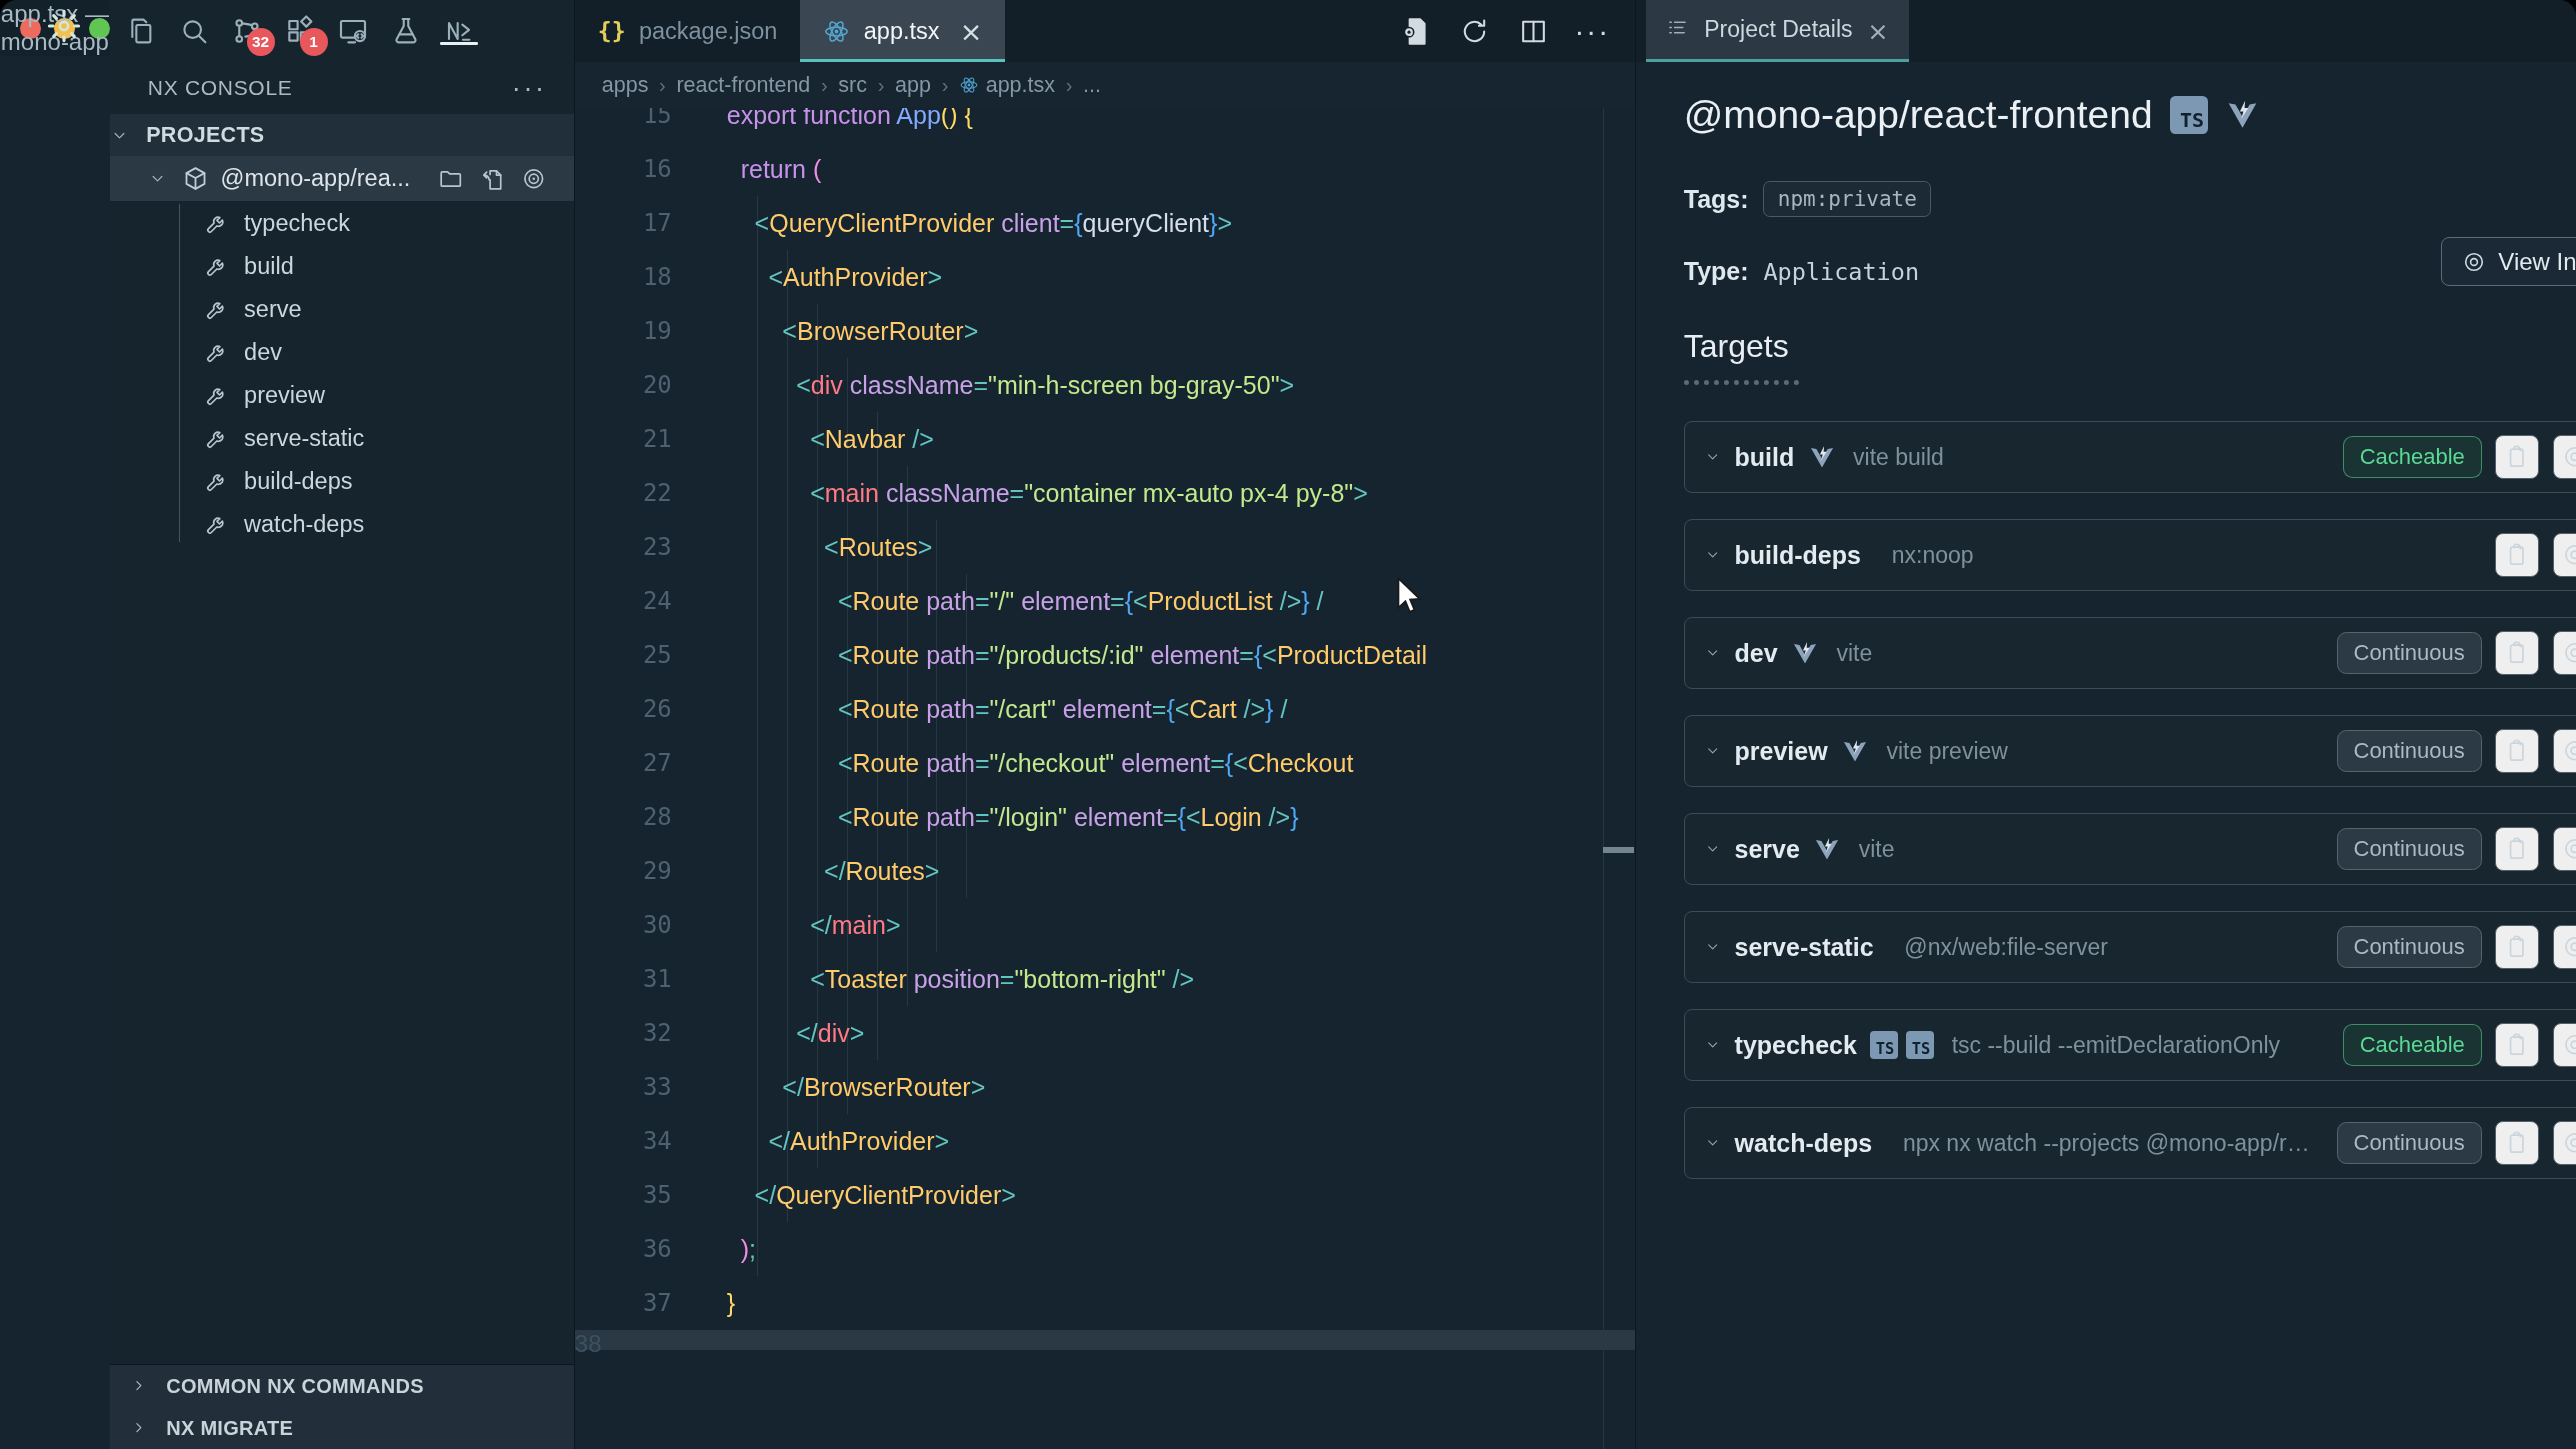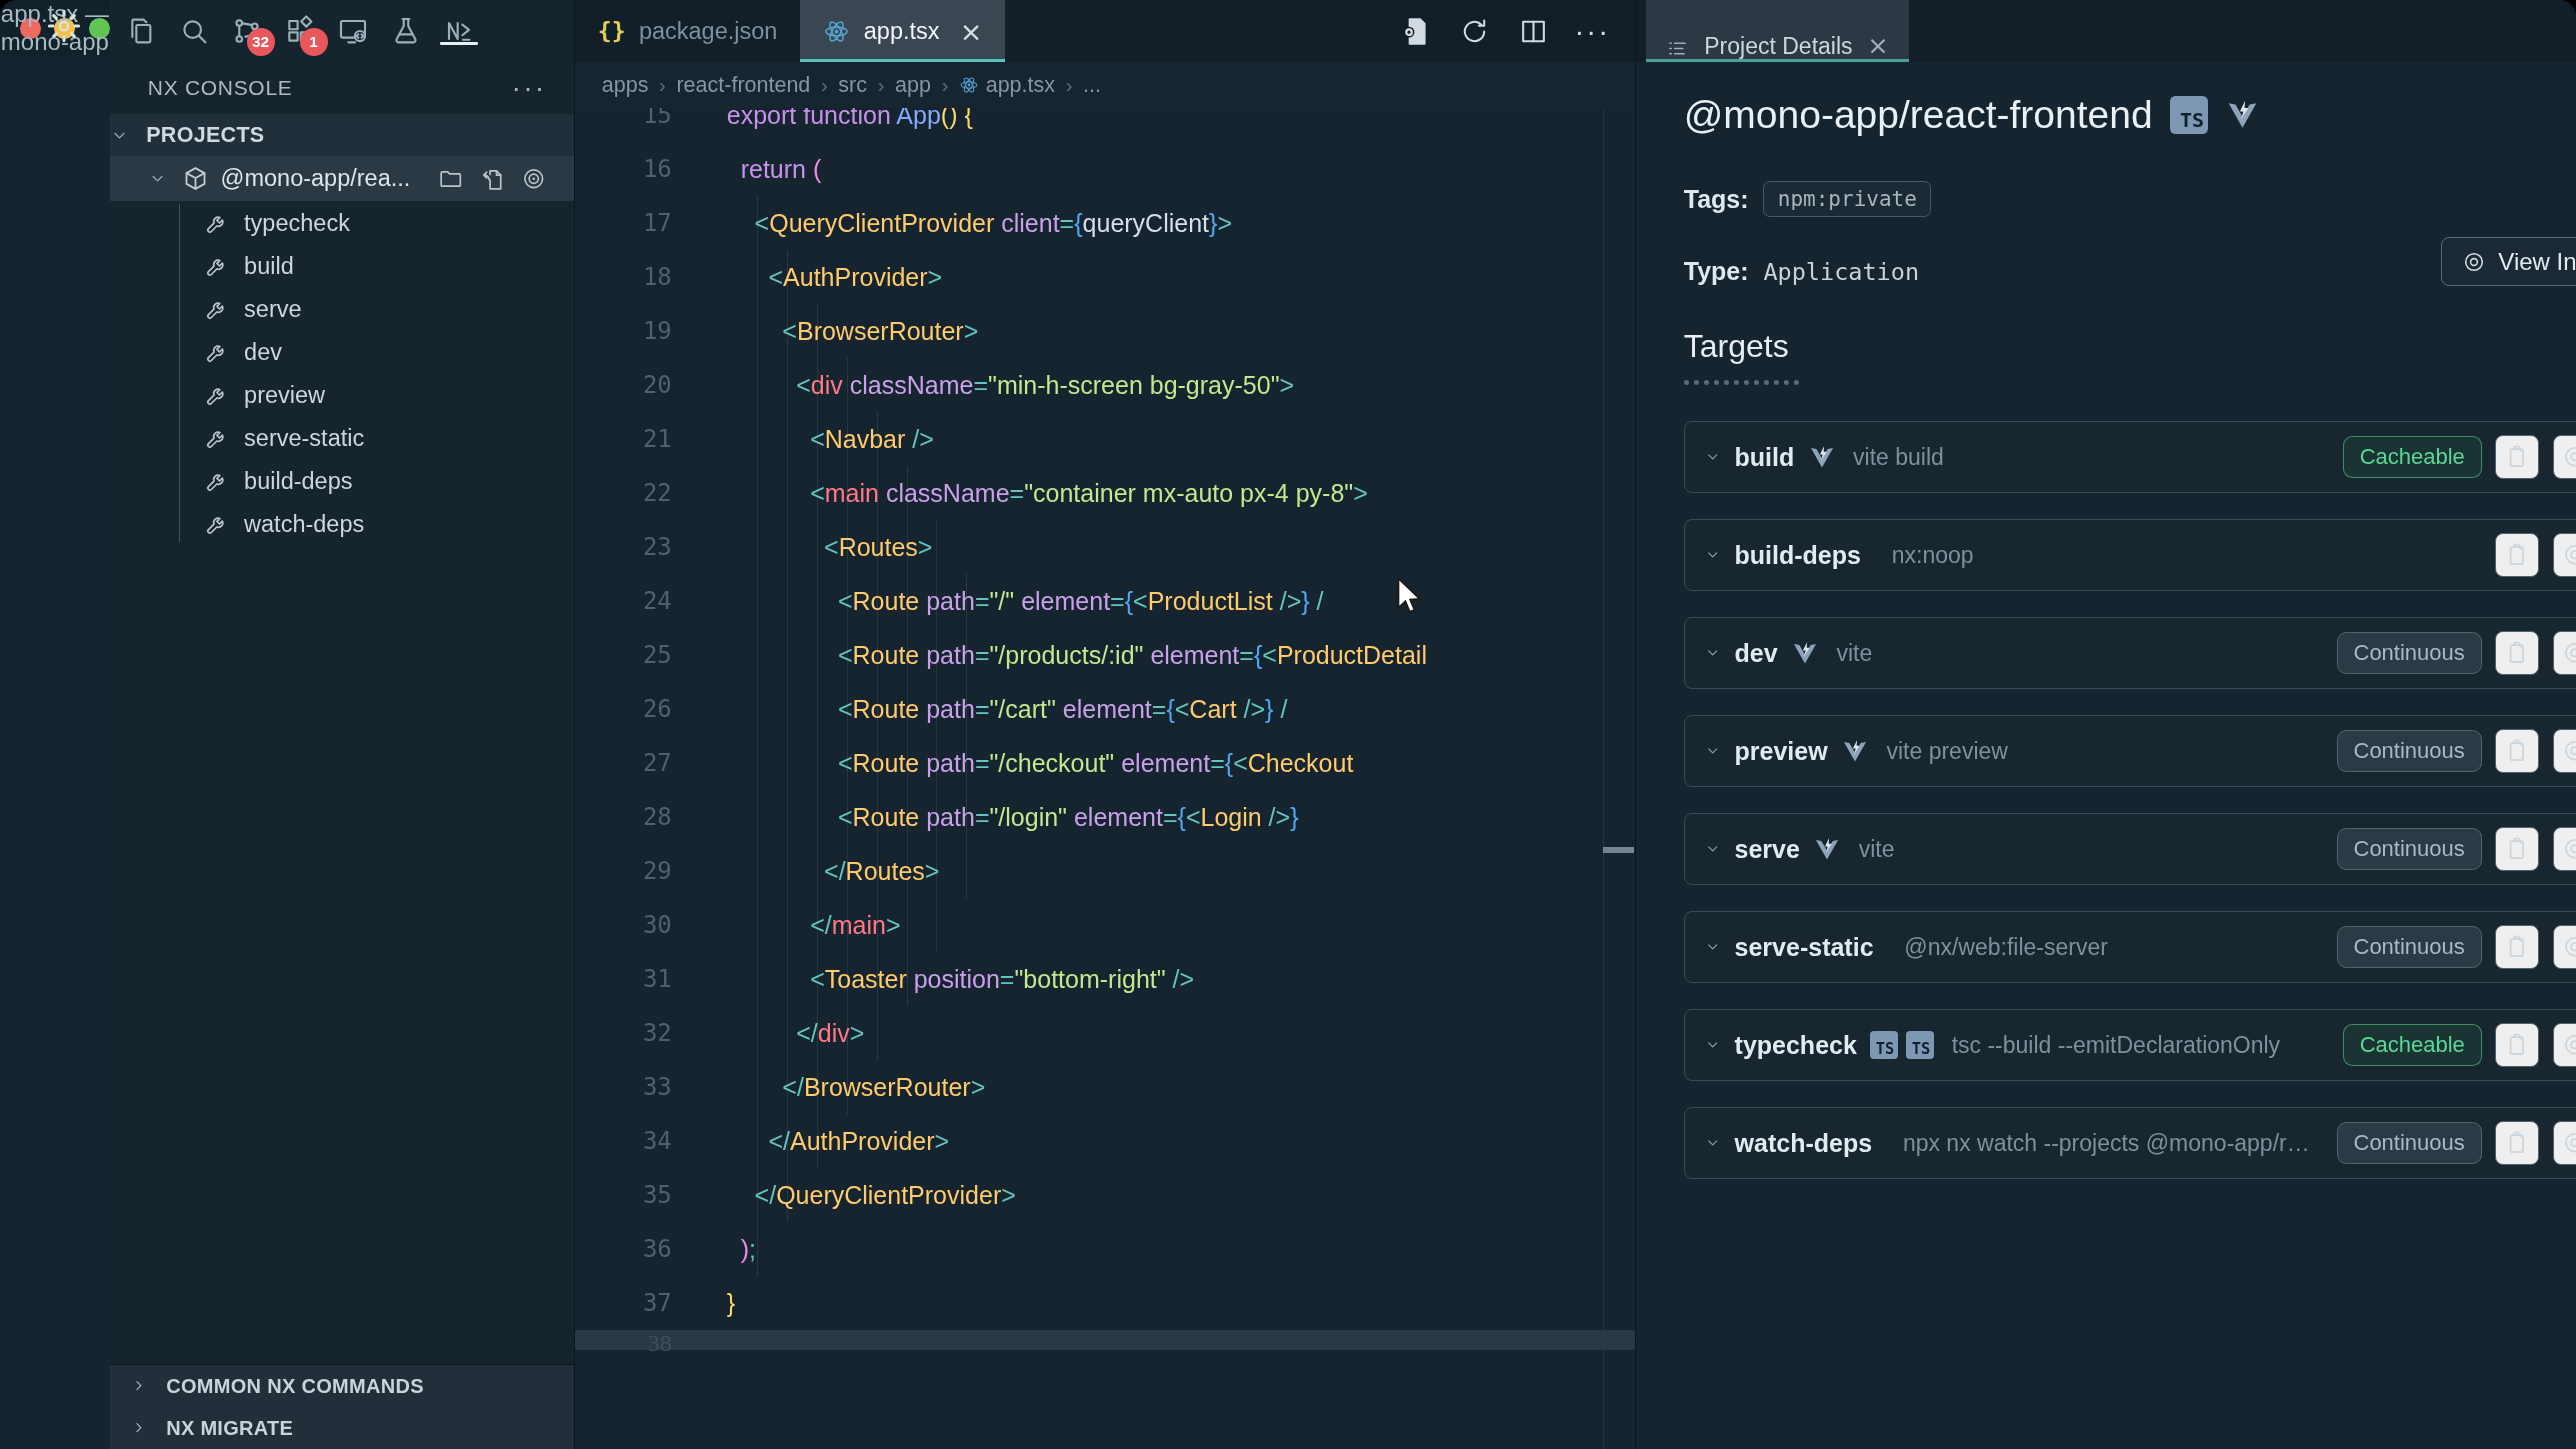--- a/index.html
+++ b/index.html
@@ -73,26 +73,26 @@
   .code-line { height:54px; display:flex; align-items:center; }
   .code-line .ln { width:97px; text-align:right; color:#4d6170; font-family:"DejaVu Sans Mono", monospace; font-size:24px; flex:none; }
   .code-line .lt { margin-left:55px; font-family:Liberation Sans, sans-serif; font-size:25px; white-space:pre; }
   .tk-kw{color:#c792ea} .tk-fn{color:#82aaff} .tk-tag{color:#ffcb6b} .tk-htm{color:#ff7a85}
   .tk-br{color:#63c5c0} .tk-attr{color:#c9a1e9} .tk-str{color:#c3e88d} .tk-jsb{color:#4fa8f5}
   .tk-id{color:#d6deeb} .tk-pn{color:#ffd866} .tk-pp{color:#ef8fe4} .tk-sc{color:#63c5c0} .tk-pl{color:#bfc7ce}
   .guide { position:absolute; width:1.3px; background:#263842; z-index:0; }
   .ruler { position:absolute; left:1028px; top:46px; bottom:0; width:1.3px; background:#223744; z-index:0; }
   .overview-marker { position:absolute; left:1028px; top:785px; width:31px; height:6px; background:#75858f; z-index:6; }
   .current-line-band { position:absolute; left:0; right:0; top:1268px; height:19.5px; background:#2b3944; z-index:0; display:flex; }
-  .current-line-band .ln38 { width:97px; text-align:right; color:#3c5160; font-family:Liberation Serif, serif; font-size:24px; }
+  .current-line-band .ln38 { width:97px; color:#3c5160; font-family:Liberation Sans, sans-serif; font-size:24px; }
   .mouse-cursor { position:absolute; left:822px; top:515px; width:27px; height:39px; z-index:20; }
 
   
   .panel-tabstrip { height:62px; flex:none; background:#121f29; display:flex; align-items:stretch; position:relative; }
-  .panel-tab { display:flex; align-items:flex-end; gap:14.8px; padding:2px 20px; margin-left:10.7px; background:#2c3944; position:relative; }
+  .panel-tab { display:flex; align-items:flex-start; gap:14.8px; padding:16px 20px; margin-left:10.7px; background:#2c3944; position:relative; }
   .panel-tab::after { content:""; position:absolute; left:0; right:0; bottom:0; height:2.7px; background:#49a09d; }
   .panel-tab .icon { width:23px; height:23px; color:#9fb0bb; }
   .panel-tab .lbl { font-size:23px; color:#cdd7de; }
   .panel-tab .close { font-size:25.5px; color:#9fb0bb; font-family:"DejaVu Sans", sans-serif; }
   .panel-more { margin-left:auto; align-self:center; padding-right:34px; color:#93a1ac; font-size:27px; letter-spacing:2.7px; }
   .panel-content { flex:1; overflow:hidden; padding:24px 30px 0 48px; }
   .proj-title-row { display:flex; align-items:center; gap:17.4px; margin-top:6.7px; }
   .proj-title { font-size:39px; color:#eaf0f4; }
   .ts-badge { background:#7d98b3; color:#10222e; font-weight:bold; border-radius:5.4px; display:flex; align-items:flex-end; justify-content:flex-end; padding:0 4px 1.3px 0; font-family:"DejaVu Sans Mono", monospace; }
   .ts-badge.lg { width:38px; height:38px; font-size:20px; }

